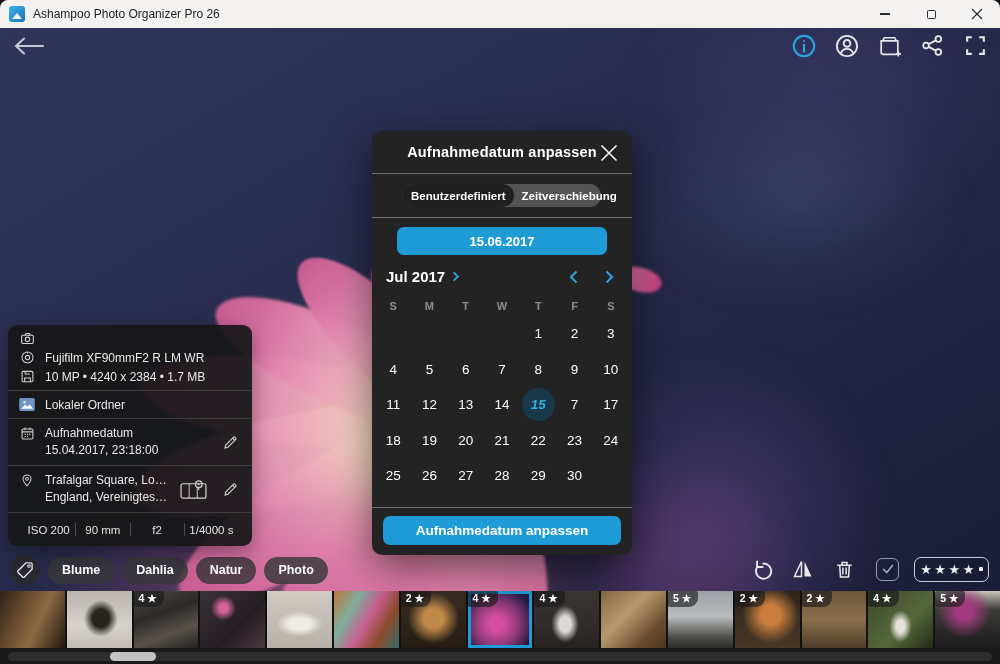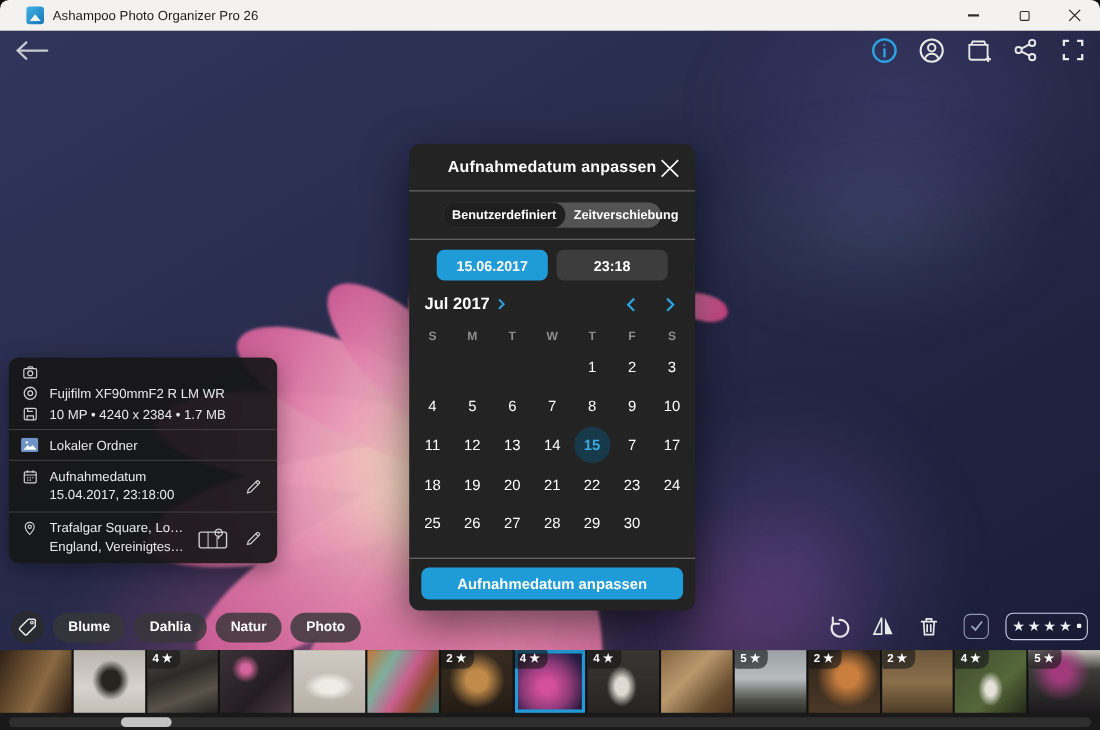--- a/index.html
+++ b/index.html
@@ -2,21 +2,21 @@
 <html style="--accent: #1f9cd7; --sel-bg: #17394a; --sel-fg: #38abde; --rating-border: #c9d2e2;"><head>
 <meta charset="utf-8">
 <style>
   * { margin:0; padding:0; box-sizing:border-box; }
   html,body { width:1000px; height:664px; overflow:hidden; background:#0d0d0d;
               font-family:"Liberation Sans", sans-serif; }
   .window { position:relative; width:1000px; height:664px; overflow:hidden; }
 
   
   .titlebar { position:absolute; top:0; left:0; right:0; height:28px; background:#f3f2f0;
-              display:flex; align-items:center; padding-left:24px; z-index:50;
+              display:flex; align-items:center; padding-left:9px; z-index:50;
               border-radius:8px 8px 0 0; }
   .app-icon { width:16px; height:16px; border-radius:3px; margin-right:8px; position:relative;
               background:linear-gradient(135deg,#3fb2e8 0%,#1a76b6 100%); }
   .app-icon::after { content:""; position:absolute; left:3px; top:7px;
               border-left:5px solid transparent; border-right:5px solid transparent;
               border-bottom:6px solid #eaf4fb; }
   .titlebar-title { font-size:12px; color:#1d1d1d; }
   .win-controls { margin-left:auto; display:flex; height:100%; }
   .win-btn { width:46px; height:100%; display:flex; align-items:center; justify-content:center; }
   .glyph-min { width:10px; height:1.4px; background:#2b2b2b; }
@@ -95,21 +95,21 @@
            cursor:pointer; }
   .month-nav { margin-left:auto; display:flex; gap:23px; }
   .nav-chev { cursor:pointer; display:flex; align-items:center; }
   .weekdays { display:grid; grid-template-columns:repeat(7,1fr); padding:15px 3px 0;
            color:#8d8d8d; font-size:11px; font-weight:bold; text-align:center; flex:none; }
   .cal-grid { display:grid; grid-template-columns:repeat(7,1fr); grid-auto-rows:35.5px;
            padding:4px 3px 0; font-size:13.5px; flex:none; }
   .cal-cell { display:flex; align-items:center; justify-content:center; cursor:pointer; }
   .cal-cell span { width:33px; height:33px; display:flex; align-items:center;
            justify-content:center; border-radius:50%; }
-  .cal-cell.selected span { background:var(--sel-bg); color:var(--sel-fg); font-weight:bold; }
+  .cal-cell.selected span { background:var(--sel-bg); color:var(--sel-fg); font-weight:bold;font-style:italic; }
   .dlg-footer { margin-top:auto; border-top:1px solid #707070; padding:8px 11px 10px; flex:none; }
   .dlg-submit { height:29px; background:var(--accent); border-radius:7px; cursor:pointer;
            display:flex; align-items:center; justify-content:center;
            font-size:13.5px; font-weight:bold; color:#fff; }
 
   
   .meta-panel { position:absolute; left:8px; top:297px; width:244px; z-index:8;
            background:rgba(23,23,24,.93); border-radius:9px; color:#e9e9e9; font-size:12px;
            overflow:hidden; box-shadow:0 6px 20px rgba(0,0,0,.35); }
   .m-sec { border-top:1px solid #3c3c3c; padding:4px 10px; }
@@ -266,21 +266,20 @@
         </div>
       </div>
       <div class="dlg-tabs-row">
         <div class="seg">
           <div class="seg-item selected">Benutzerdefiniert</div>
           <div class="seg-item">Zeitverschiebung</div>
         </div>
       </div>
       <div class="dlg-fields">
         <div class="field date">15.06.2017</div>
-        <div class="field time">23:18</div>
       </div>
       <div class="month-row">
         <div class="month-label">
           <span>Jul 2017</span>
           <svg width="11" height="13" viewBox="0 0 10 14" fill="none" stroke="#2aa3e0" stroke-width="2">
               <path d="M3 2.5 L7.5 7 L3 11.5"></path>
             </svg>
         </div>
         <div class="month-nav">
           <div class="nav-chev">
@@ -502,20 +501,31 @@
               </svg>
           </span>
           <span class="m-edit">
             <svg width="17" height="17" viewBox="0 0 20 20" fill="none" stroke="#d2d2d2" stroke-width="1.3">
                 <path d="M3.5 16.5 L4.4 13 L13.6 3.8 C14 3.4 14.7 3.4 15.1 3.8 L16.2 4.9 C16.6 5.3 16.6 6 16.2 6.4 L7 15.6 L3.5 16.5 Z"></path>
                 <path d="M12.5 5 L15 7.5"></path>
               </svg>
           </span>
         </div>
       </div>
+      <div class="m-sec">
+        <div class="m-stats">
+            <div class="stat">ISO 200</div>
+            <div class="stat-div"></div>
+            <div class="stat">90 mm</div>
+            <div class="stat-div"></div>
+            <div class="stat">f2</div>
+            <div class="stat-div"></div>
+            <div class="stat">1/4000 s</div>
+          </div>
+      </div>
     </div>
 
     <div class="tags-row">
       <div class="tag-circle">
         <svg width="20" height="20" viewBox="0 0 24 24" fill="none" stroke="#e8e8e8" stroke-width="1.6">
             <path d="M13 3.5 H19.2 C19.9 3.5 20.5 4.1 20.5 4.8 V11 L11.2 20.3 C10.6 20.9 9.7 20.9 9.1 20.3 L3.7 14.9 C3.1 14.3 3.1 13.4 3.7 12.8 L13 3.5 Z"></path>
             <circle cx="16.8" cy="7.2" r="1.5" stroke-width="1.3"></circle>
           </svg>
       </div>
 

